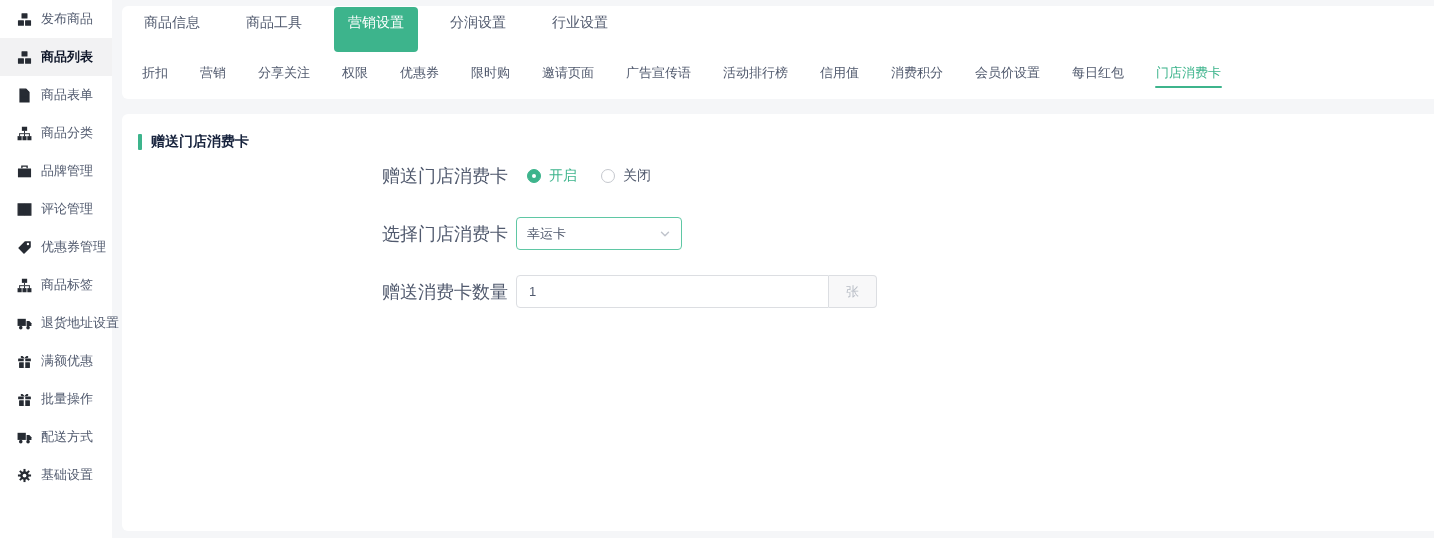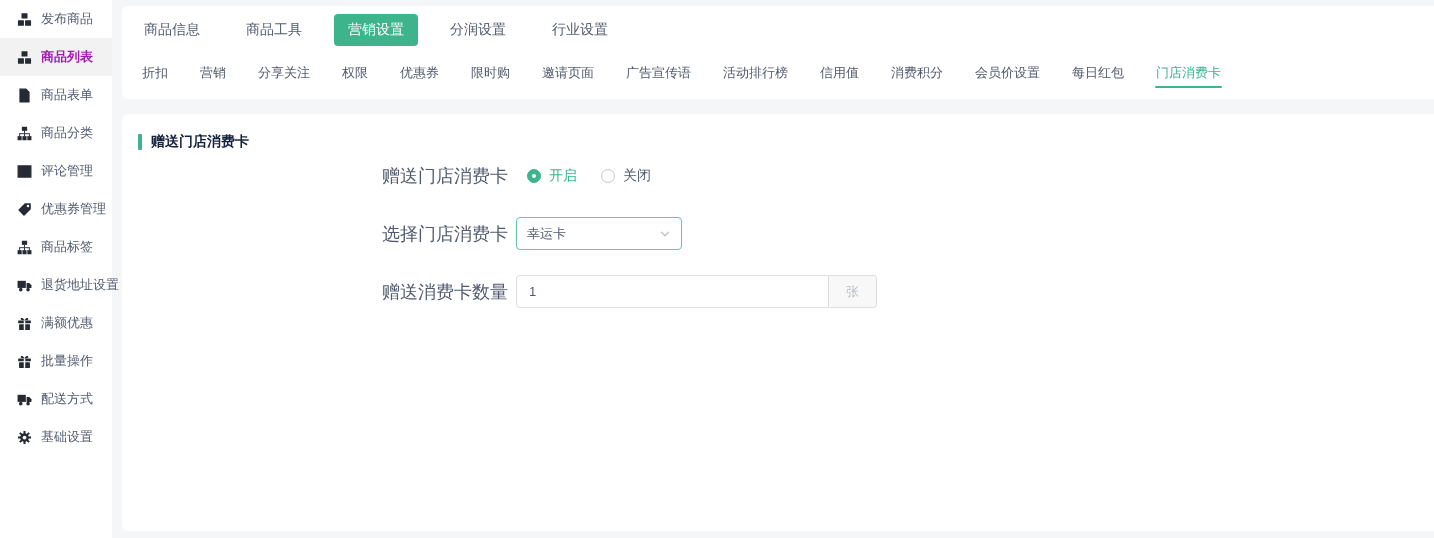--- a/index.html
+++ b/index.html
@@ -12,26 +12,26 @@
   }
   
   .sidebar { width:112px; background:#fff; flex-shrink:0; height:538px; }
   .side-item {
     height:38px; display:flex; align-items:center;
     padding-left:17px; gap:9px;
     font-size:13px; color:#515a6e; cursor:pointer; white-space:nowrap;
   }
   .side-item .icn { width:15px; height:15px; color:#262b33; display:flex; align-items:center; flex-shrink:0; }
   .side-item .icn svg { width:15px; height:15px; fill:currentColor; }
-  .side-item.active { background:#f2f2f3; color:#a21caf; font-weight:bold;font-family:Liberation Mono, monospace; }
+  .side-item.active { background:#f2f2f3; color:#0f172a; font-weight:bold;font-family:Liberation Mono, monospace; }
   
   .main { flex:1; padding-left:10px; min-width:0; }
   .card { background:#fff; border-radius:6px 0 0 6px; }
   .card-tabs { margin-top:6px; height:93px; padding:1px 0 0 8px; }
-  .tabs1 { height:45px; display:flex; align-items:center; gap:18px; }
+  .tabs1 { height:45px; display:flex; gap:18px; }
   .tab1 { padding:7px 14px; font-size:14px; color:#515a6e; border-radius:4px; cursor:pointer; white-space:nowrap; }
   .tab1.active { background:var(--accent); color:#fff; }
   .tabs2 { height:41px; display:flex; align-items:center; gap:20px; padding-left:6px; }
   .tab2 { position:relative; padding:0 6px; font-size:13px; color:#515a6e; height:100%;
           display:flex; align-items:center; cursor:pointer; white-space:nowrap; }
   .tab2.active { color:var(--accent); }
   .tab2.active::after { content:""; position:absolute; left:5px; right:5px; bottom:5px;
           height:2px; background:var(--accent); border-radius:1px; }
   .card-content { margin-top:15px; height:417px; padding:19px 16px 0; }
   .sec-head { display:flex; align-items:center; gap:9px; }
@@ -110,20 +110,29 @@
           <rect x="11" y="10.8" width="4.4" height="4.4"></rect>
           <path d="M7.5 5.2h1v2.5h-1z"></path>
           <path d="M2.3 7.7h11.4v1H2.3z"></path>
           <path d="M2.3 8.2h1v2.6h-1zM7.5 8.2h1v2.6h-1zM12.7 8.2h1v2.6h-1z"></path>
         </svg>
       </span>
     <span class="lbl">商品分类</span>
   </div>
     <div class="side-item">
     <span class="icn">
+        <svg viewBox="0 0 16 16">
+          <path d="M1 4.8h14v9.4H1z"></path>
+          <path d="M5.2 4.5V2.2h5.6v2.3" fill="none" stroke="currentColor" stroke-width="1.4"></path>
+        </svg>
+      </span>
+    <span class="lbl">品牌管理</span>
+  </div>
+    <div class="side-item">
+    <span class="icn">
         <svg viewBox="0 0 16 16" fill="none" stroke="currentColor" stroke-width="1.3">
           <rect x="1.2" y="2" width="13.6" height="12"></rect>
           <path d="M8 2v12"></path>
         </svg>
       </span>
     <span class="lbl">评论管理</span>
   </div>
     <div class="side-item">
     <span class="icn">
         <svg viewBox="0 0 16 16">

